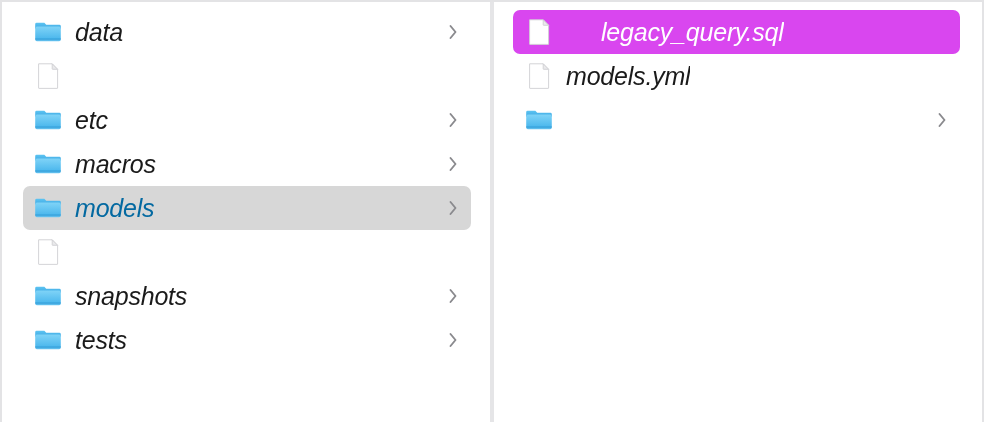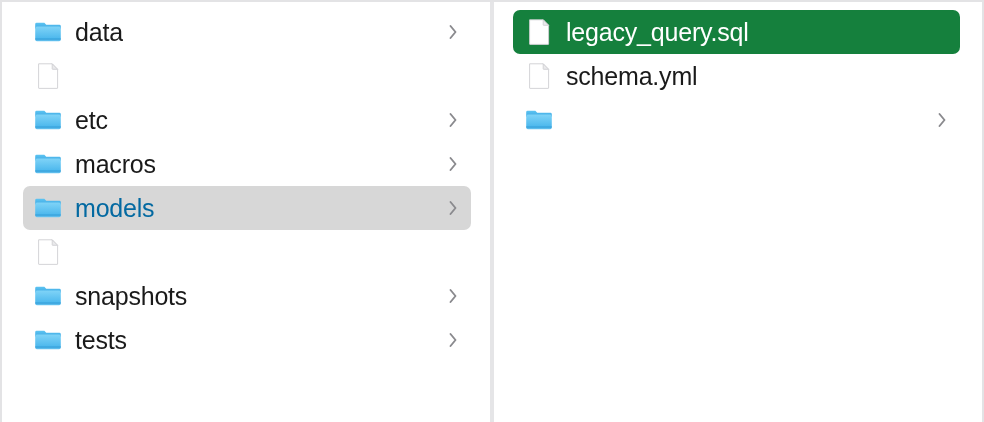--- a/index.html
+++ b/index.html
@@ -56,21 +56,21 @@
     padding-right: 12px;
     cursor: default;
     user-select: none;
   }
 
   .col-1 .row {
     margin: 0 22px 0 19px;
     padding-left: 11px;
   }
 
-  .row.selected-blue { background: #15803d; }
+  .row.selected-blue { background: #d946ef; gap: 35px; }
   .row.selected-gray { background: #d7d7d7; }
 
   
   .icon {
     position: relative;
     flex: 0 0 auto;
     width: 30px;
     height: 30px;
     margin-right: 12px;
     display: block;
@@ -79,20 +79,21 @@
 
   
   .label {
     font-size: 25px;
     line-height: 30px;
     color: #1a1a1a;
     letter-spacing: -0.2px;
     white-space: nowrap;
     overflow: hidden;
     text-overflow: ellipsis;
+    font-style: italic;
   }
   .row.selected-blue .label { color: #ffffff; }
   .row.selected-gray .label { color: #0369a1; }
 
   
   .chevron {
     margin-left: auto;
     flex: 0 0 auto;
     width: 12px;
     height: 20px;
@@ -320,21 +321,21 @@
   </svg>
           </span>
         </div>
         <div class="row">
           <span class="icon">
             <svg viewBox="0 0 30 30" xmlns="http://www.w3.org/2000/svg" aria-hidden="true">
     <path d="M5.6 2.8 H19.2 L24.6 8.3 V27.0 Q24.6 27.4 24.2 27.4 H6.0 Q5.6 27.4 5.6 27.0 Z" fill="#ffffff" stroke="#cfcfd2" stroke-width="0.9" stroke-linejoin="round"></path>
     <path d="M19.2 2.8 L24.6 8.3 H19.6 Q19.2 8.3 19.2 7.9 Z" fill="#eaeaec" stroke="#cfcfd2" stroke-width="0.9" stroke-linejoin="round"></path>
   </svg>
           </span>
-          <span class="label">schema.yml</span>
+          <span class="label">models.yml</span>
           <span class="chevron hidden">
             <svg viewBox="0 0 12 20" xmlns="http://www.w3.org/2000/svg" aria-hidden="true">
     <polyline class="chevron-stroke" points="3.5,4 8.5,10 3.5,16" fill="none" stroke-width="1.9" stroke-linecap="round" stroke-linejoin="round"></polyline>
   </svg>
           </span>
         </div>
         <div class="row">
           <span class="icon">
             <svg viewBox="0 0 30 30" xmlns="http://www.w3.org/2000/svg" aria-hidden="true">
     <defs>

